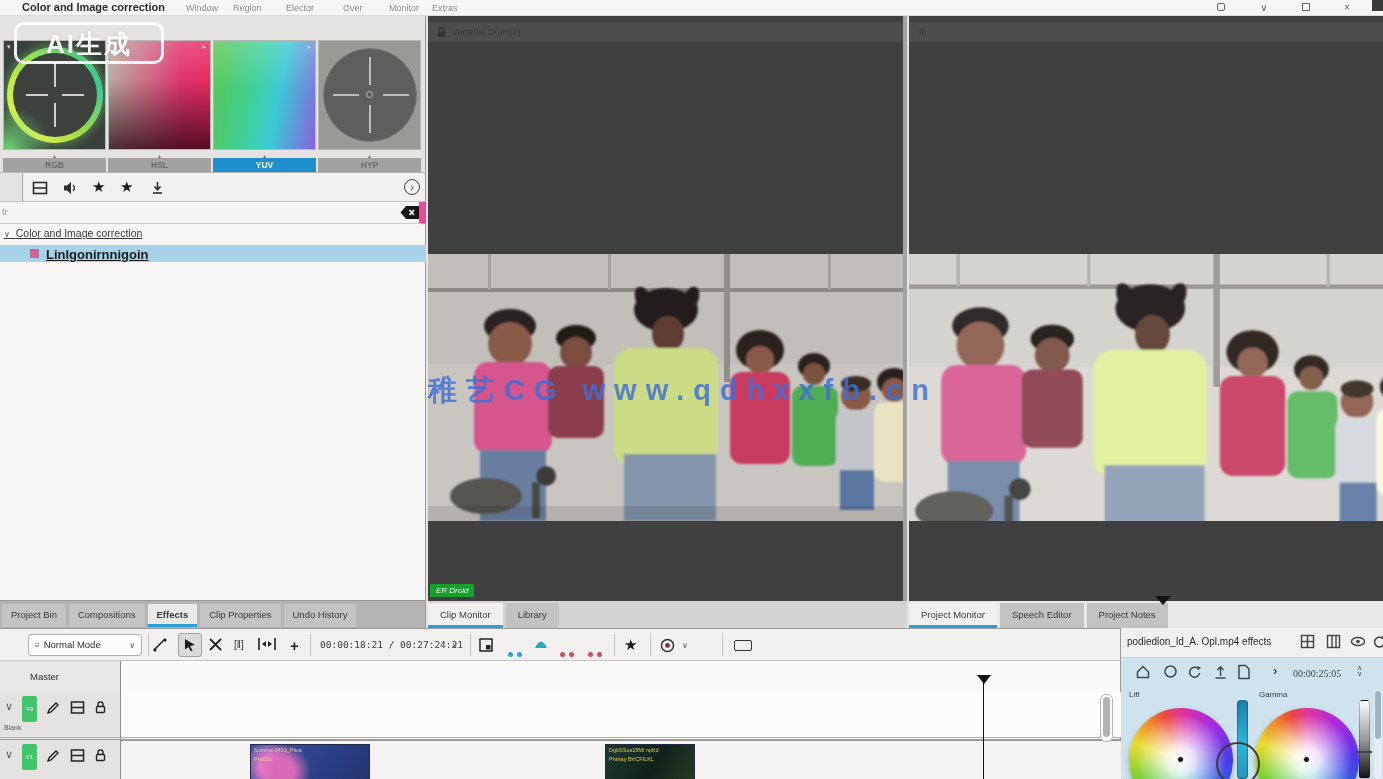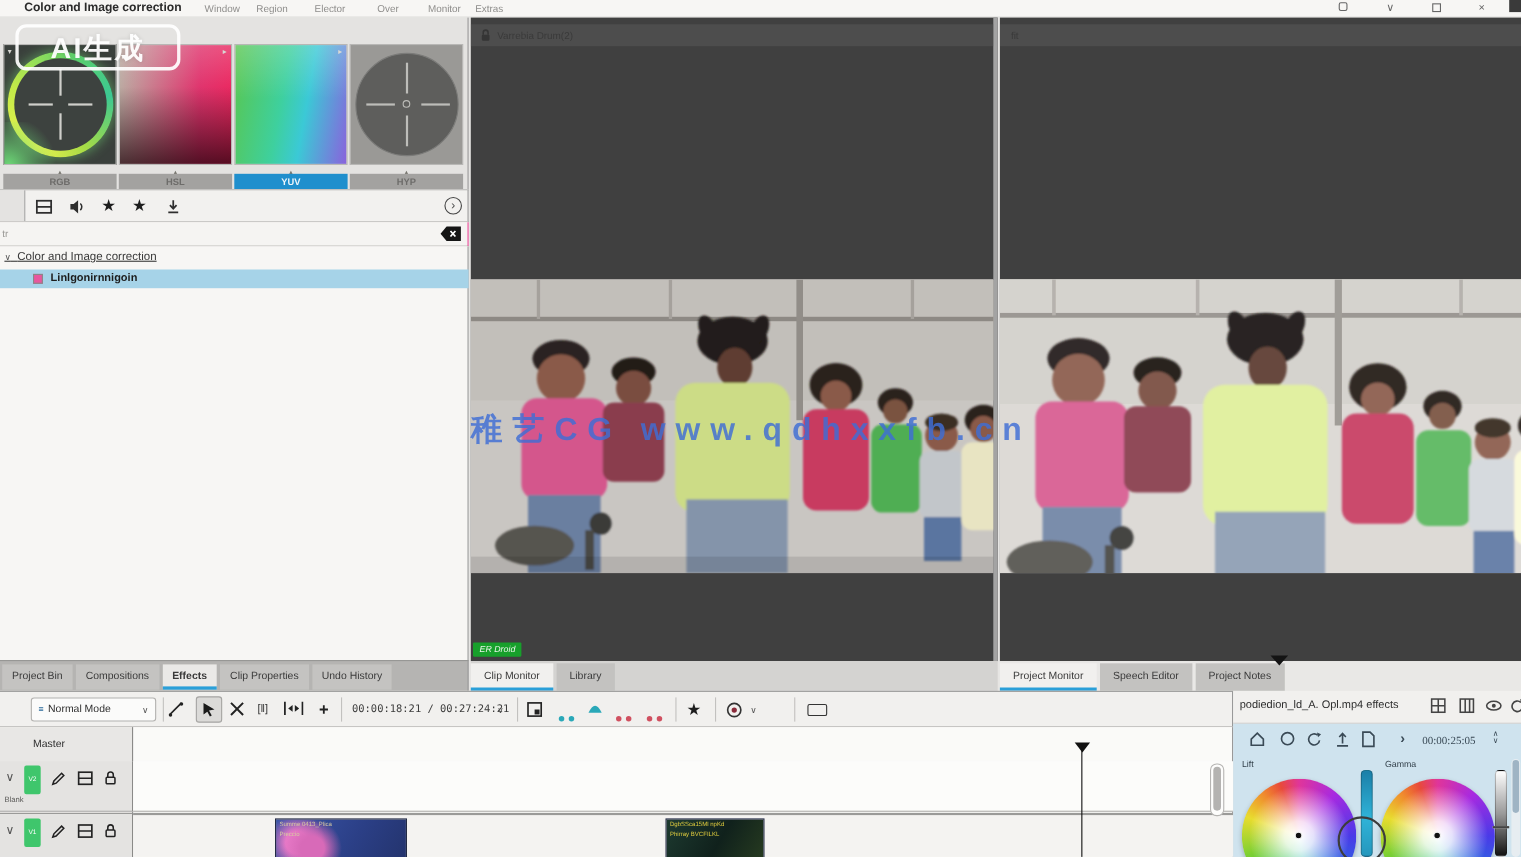--- a/index.html
+++ b/index.html
@@ -45,28 +45,28 @@
     letter-spacing:2px; z-index:30; text-shadow:0 0 4px rgba(0,0,0,.12); }
 
   
   .fx-toolbar { left:0; top:172px; width:426px; height:30px; background:#f2f1ef; border-top:1px solid #b9b8b6;
     border-bottom:1px solid #c6c5c3; border-right:1px solid #999; }
   .ham { width:14px; height:2px; background:#333; box-shadow:0 5px 0 #333, 0 -5px 0 #333; }
   .tool-ico { top:7px; }
   .star-g { font-size:15px; color:#1d1d1d; top:5px; }
   .circ-more { left:404px; top:6px; width:16px; height:16px; border:1.5px solid #444; border-radius:50%;
     font-size:11px; text-align:center; line-height:14px; color:#444; }
-  .search-row { left:0; top:202px; width:426px; height:22px; background:#f5f4f2; border-bottom:1px solid #cfcecb; border-right:1px solid #ec4899; }
+  .search-row { left:0; top:202px; width:426px; height:22px; background:#f5f4f2; border-bottom:1px solid #cfcecb; border-right:7px solid #ec4899; }
   .search-hint { left:2px; top:5px; font-size:9px; color:#9a9996; }
   .tree { left:0; top:224px; width:426px; height:376px; background:#f7f6f4; border-right:1px solid #999; }
   .tree-group { left:4px; top:3px; font-size:10.5px; color:#3a3a3a;text-decoration:underline; }
   .tree-row-sel { left:0; top:21px; width:426px; height:17px; background:#a6d3e8; }
   .tree-row { left:0; top:40px; width:426px; height:16px; }
   .swatch { width:9px; height:9px; border:1px solid #888; }
-  .tree-label { font-size:10px; color:#1c1c1c; }
+  .tree-label { font-size:13px; color:#1c1c1c;text-decoration:underline; }
   .left-tabs { left:0; top:600px; width:426px; height:28px; background:#b5b4b2; border-top:1px solid #979795; border-right:1px solid #999;
     display:flex; gap:3px; padding:3px 2px 0 2px; }
   .ltab { height:23px; line-height:22px; padding:0 9px; font-size:9.5px; color:#3a3a3a; background:#c4c3c1; cursor:pointer; }
   .ltab.active { background:#eae9e7; border-bottom:3px solid #2a9fd8; font-weight:bold; }
 
   
   .mon { top:16px; height:585px; background:#404040; overflow:hidden; }
   .mon-clip { left:428px; width:479px; border-right:4px solid #a3a3a3; }
   .mon-proj { left:909px; width:474px; }
   .mon-titlebar { left:0; top:6px; width:100%; height:20px; background:#4d4d4d; }

